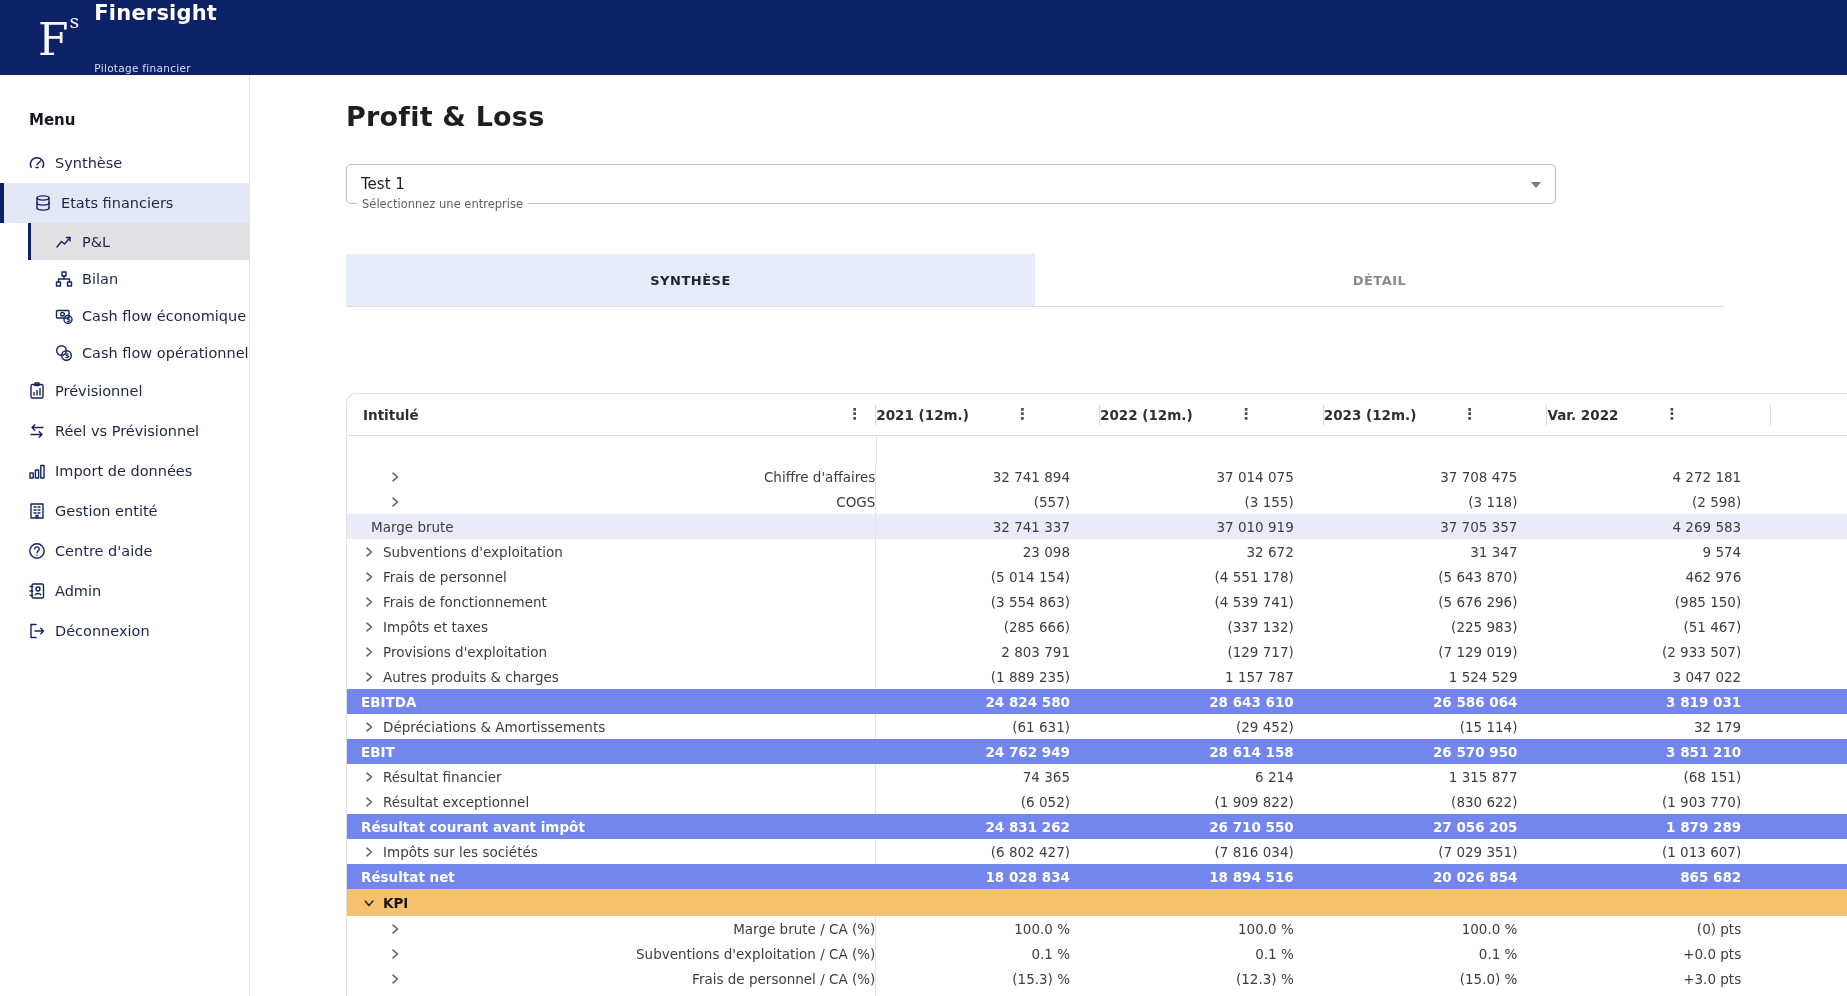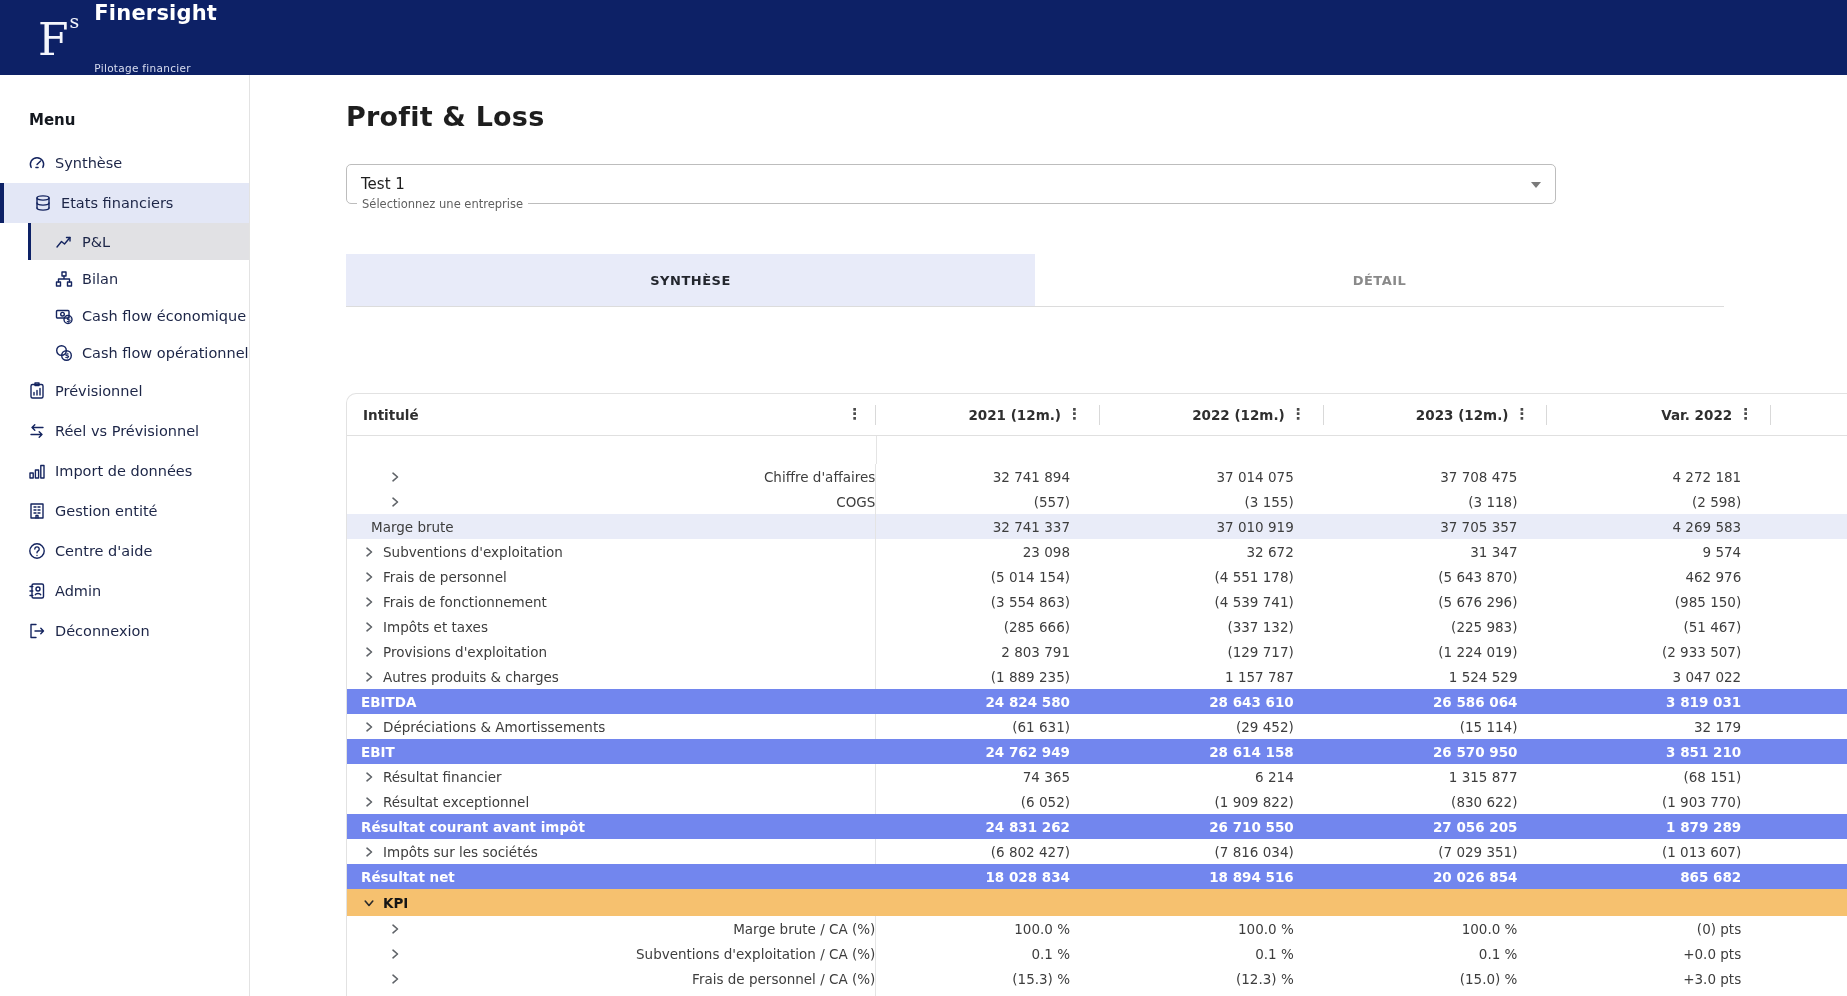--- a/index.html
+++ b/index.html
@@ -53,21 +53,21 @@
   .tab.active { background:#e8ebf9; color:#23262e;}
 
   
   .grid { margin-top:86px; width:1560px; border:1px solid #e2e2e2; border-bottom:none;
           border-radius:10px 10px 0 0; background:#fff;}
   .g-header { display:flex; height:42px; align-items:center; border-bottom:1px solid #e0e0e0;
               font-size:13.5px; font-weight:600; color:#2f2f2f;}
   .g-hcell { position:relative; height:100%; display:flex; align-items:center;}
   .g-hcell .sep { position:absolute; right:0; top:11px; width:1px; height:20px; background:#d9d9d9;}
   .g-hcell.first { width:530px; padding-left:16px; justify-content:space-between;}
-  .g-hcell.num { width:224px; justify-content:flex-end; padding-right:12px;}
+  .g-hcell.num { width:224px; padding-right:12px;gap:40px;}
   .g-hcell.rest { width:134px;}
   .kebab { font-size:15px; color:#4a4a4a; padding:0 6px; cursor:pointer; line-height:1;}
   .g-hcell.first .kebab { margin-right:8px;}
 
   .g-row { display:flex; height:25px; align-items:center; font-size:13.5px; color:#3d3d3d;}
   .g-row .lbl { width:530px; height:100%; display:flex; align-items:center; gap:8px;}
   .g-row.with-sep .lbl { border-right:1px solid #e4e4e4;}
   .g-row .cell { width:224px; text-align:right; padding-right:30px;}
   .g-row .rest { width:134px;}
   .g-spacer { height:28px; display:flex;}
@@ -386,21 +386,21 @@
           <div class="lbl">
             <span class="chev">
               <svg viewBox="0 0 10 10">
                 <path d="M3 1.2 L7.5 5 L3 8.8"></path>
               </svg>
             </span>
             <span>Provisions d'exploitation</span>
           </div>
           <div class="cell">2 803 791</div>
           <div class="cell">(129 717)</div>
-          <div class="cell">(1 224 019)</div>
+          <div class="cell">(7 129 019)</div>
           <div class="cell">(2 933 507)</div>
           <div class="rest"></div>
         </div>
         <div class="g-row normal with-sep ind1">
           <div class="lbl">
             <span class="chev">
               <svg viewBox="0 0 10 10">
                 <path d="M3 1.2 L7.5 5 L3 8.8"></path>
               </svg>
             </span>

